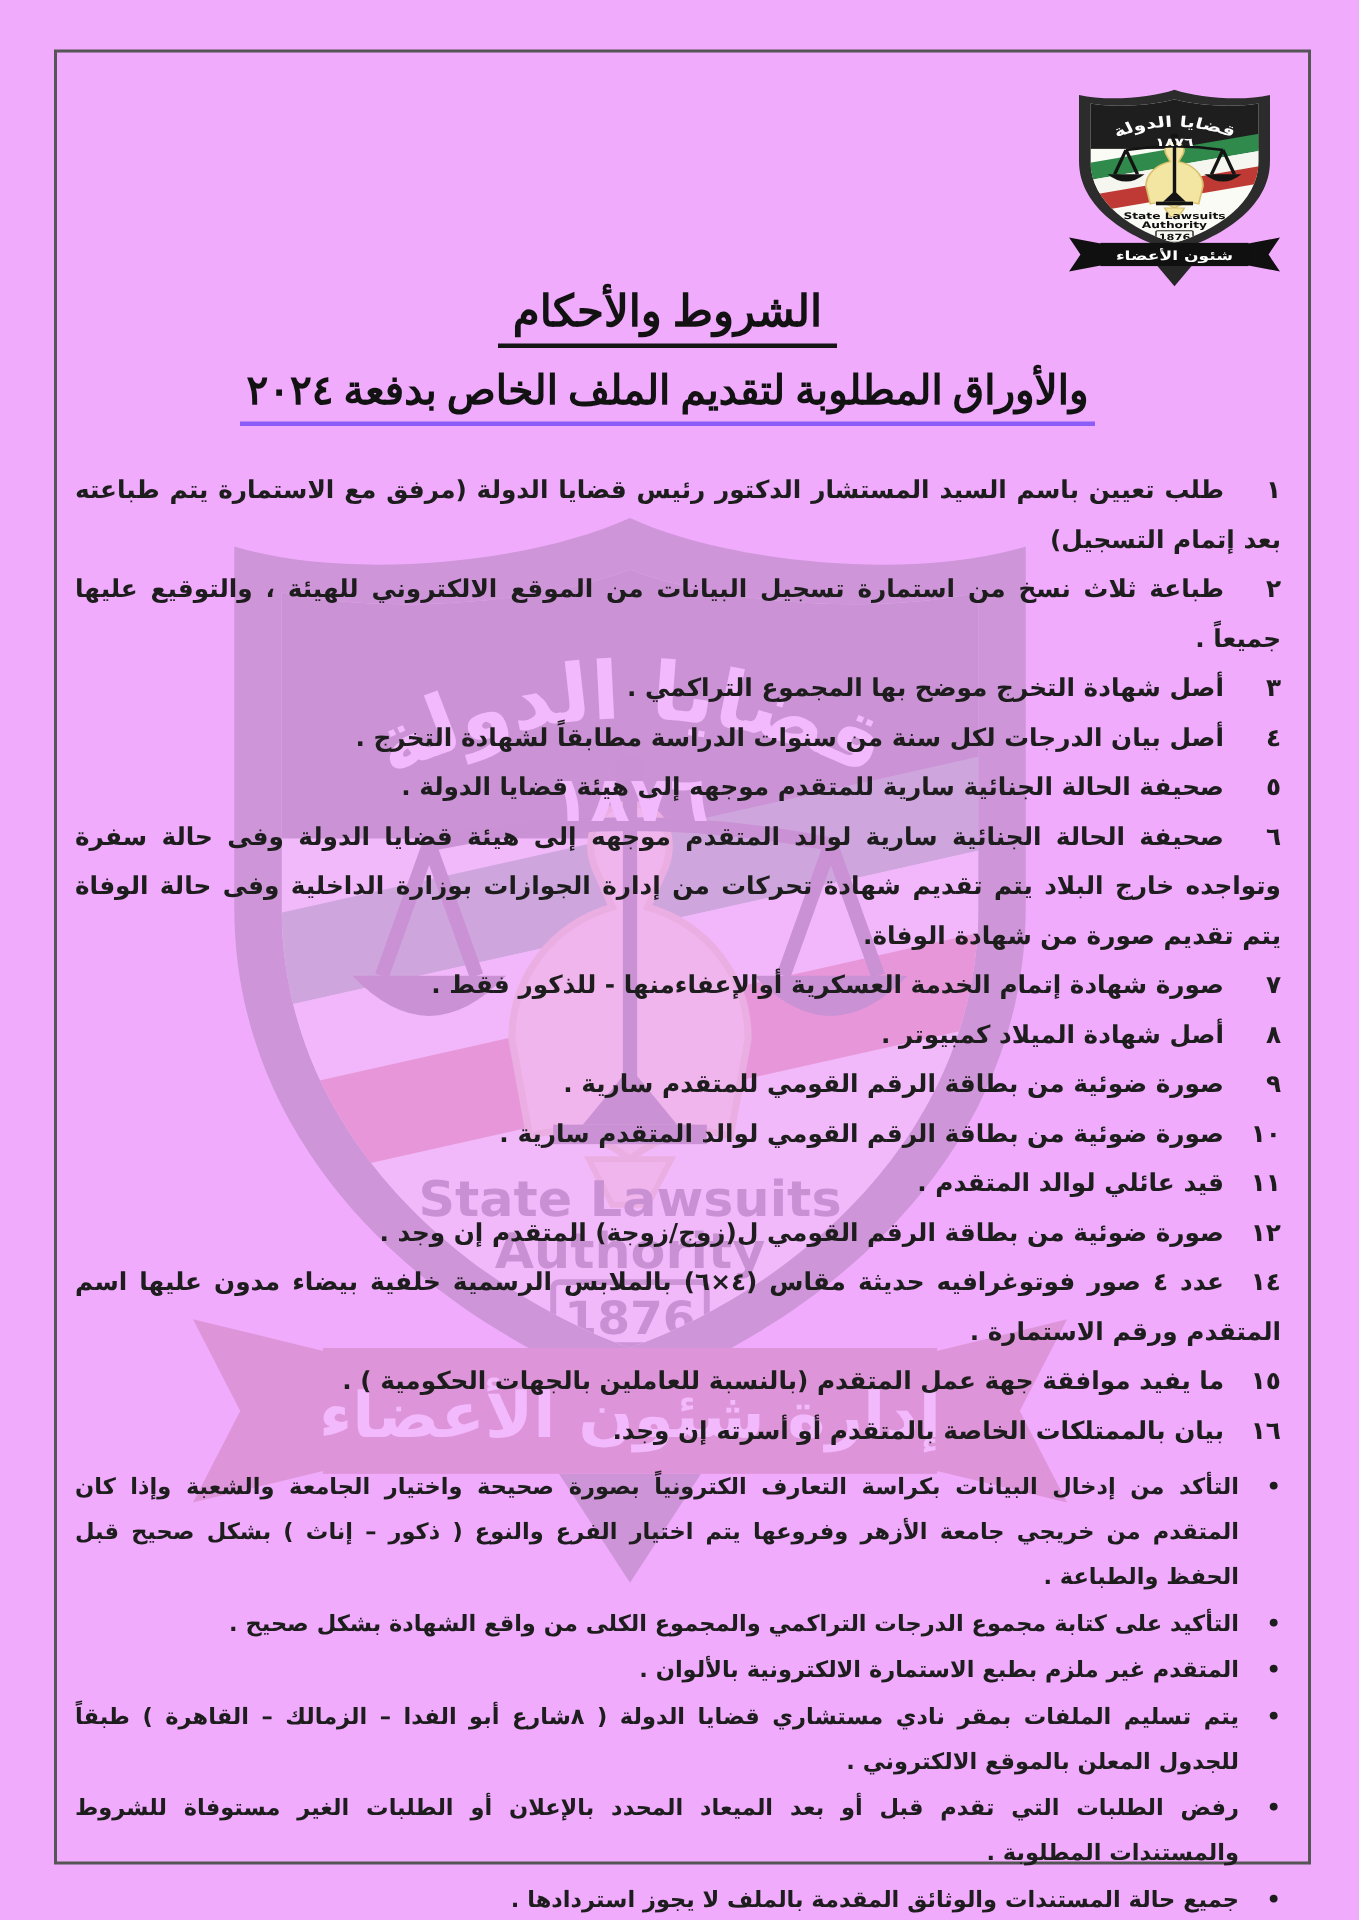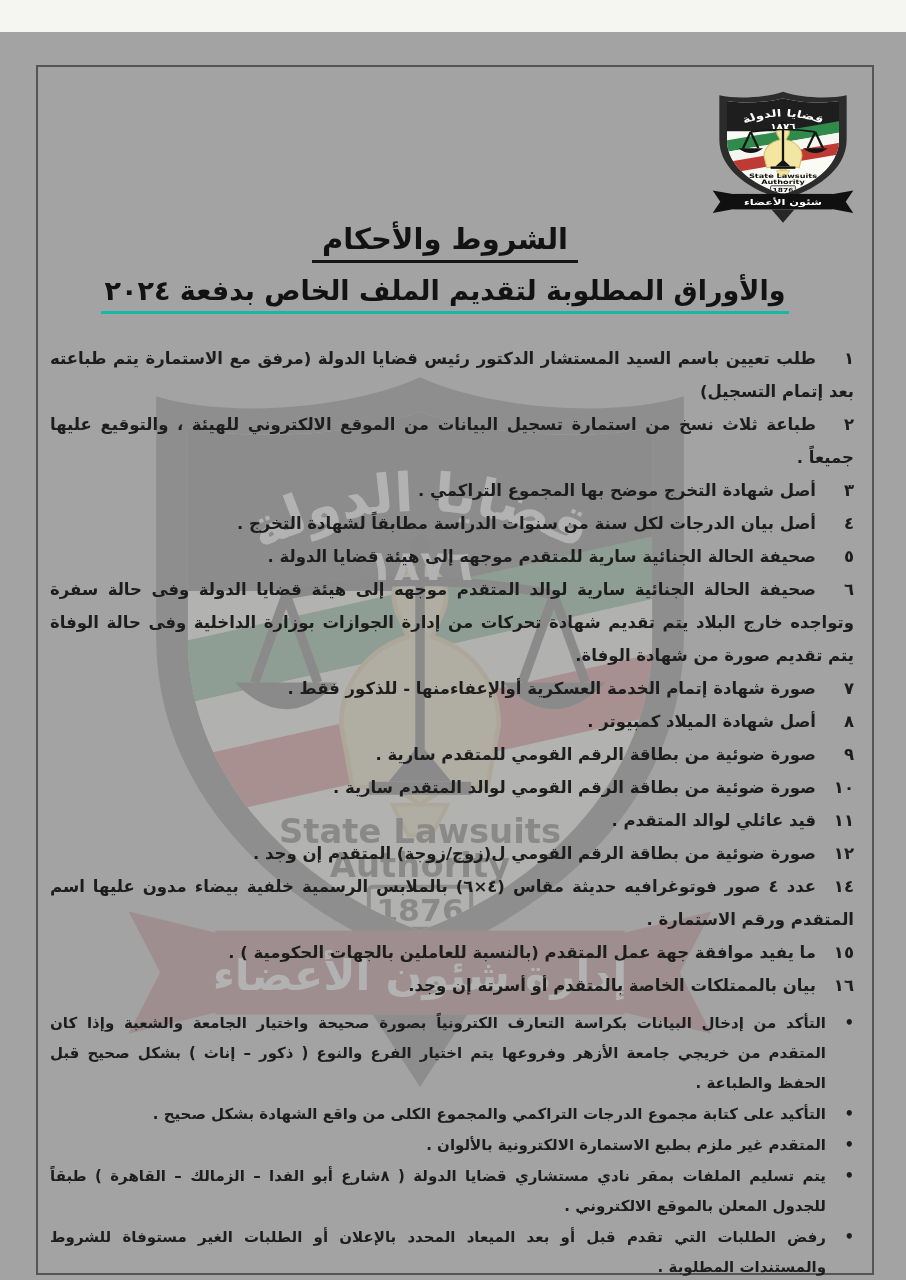--- a/index.html
+++ b/index.html
@@ -2,38 +2,38 @@
 <html lang="ar" dir="rtl"><head>
 <meta charset="utf-8">
 <style>
   html,body{margin:0;padding:0;}
   body{
     width:906px;height:1280px;position:relative;
     background:#f5f5f2;
     font-family:"DejaVu Sans",sans-serif;
     overflow:hidden;
   }
-  .page{position:absolute;inset:0;background:#a3a3a3;margin-top:32px;}
+  .page{position:absolute;inset:0;background:#f0abfc;}
   .frame{
     position:absolute;left:36px;top:33px;width:834px;height:1206px;
     border:2px solid #555;background:transparent;z-index:0;
   }
   .logo{position:absolute;left:707px;top:57px;width:152px;height:138px;z-index:3;}
   .watermark{position:absolute;left:105px;top:330px;width:630px;height:748px;opacity:.17;z-index:1;}
   .title-block{
     position:absolute;top:190px;left:36px;width:818px;text-align:center;
-    direction:rtl;z-index:2;color:#121212;
+    direction:rtl;z-index:2;color:#121212;font-family:Liberation Serif, serif;
   }
   .title-block h1{
     margin:0;font-size:29px;font-weight:bold;display:inline-block;
     border-bottom:3px solid #161616;padding:0 10px 4px;
   }
   .title-block h2{
     margin:12px 0 0;font-size:27px;font-weight:bold;display:inline-block;
-    border-bottom:3px solid #14b8a6;padding:0 4px 5px;
+    border-bottom:3px solid #8b5cf6;padding:0 4px 5px;
   }
   .reqs{
     position:absolute;top:310px;right:52px;left:50px;z-index:2;
     direction:rtl;color:#1d1d1d;
   }
   .item{
     font-size:16.5px;font-weight:bold;line-height:33px;
     text-align:justify;
   }
   .item .num{display:inline-block;min-width:24px;margin-left:14px;}

